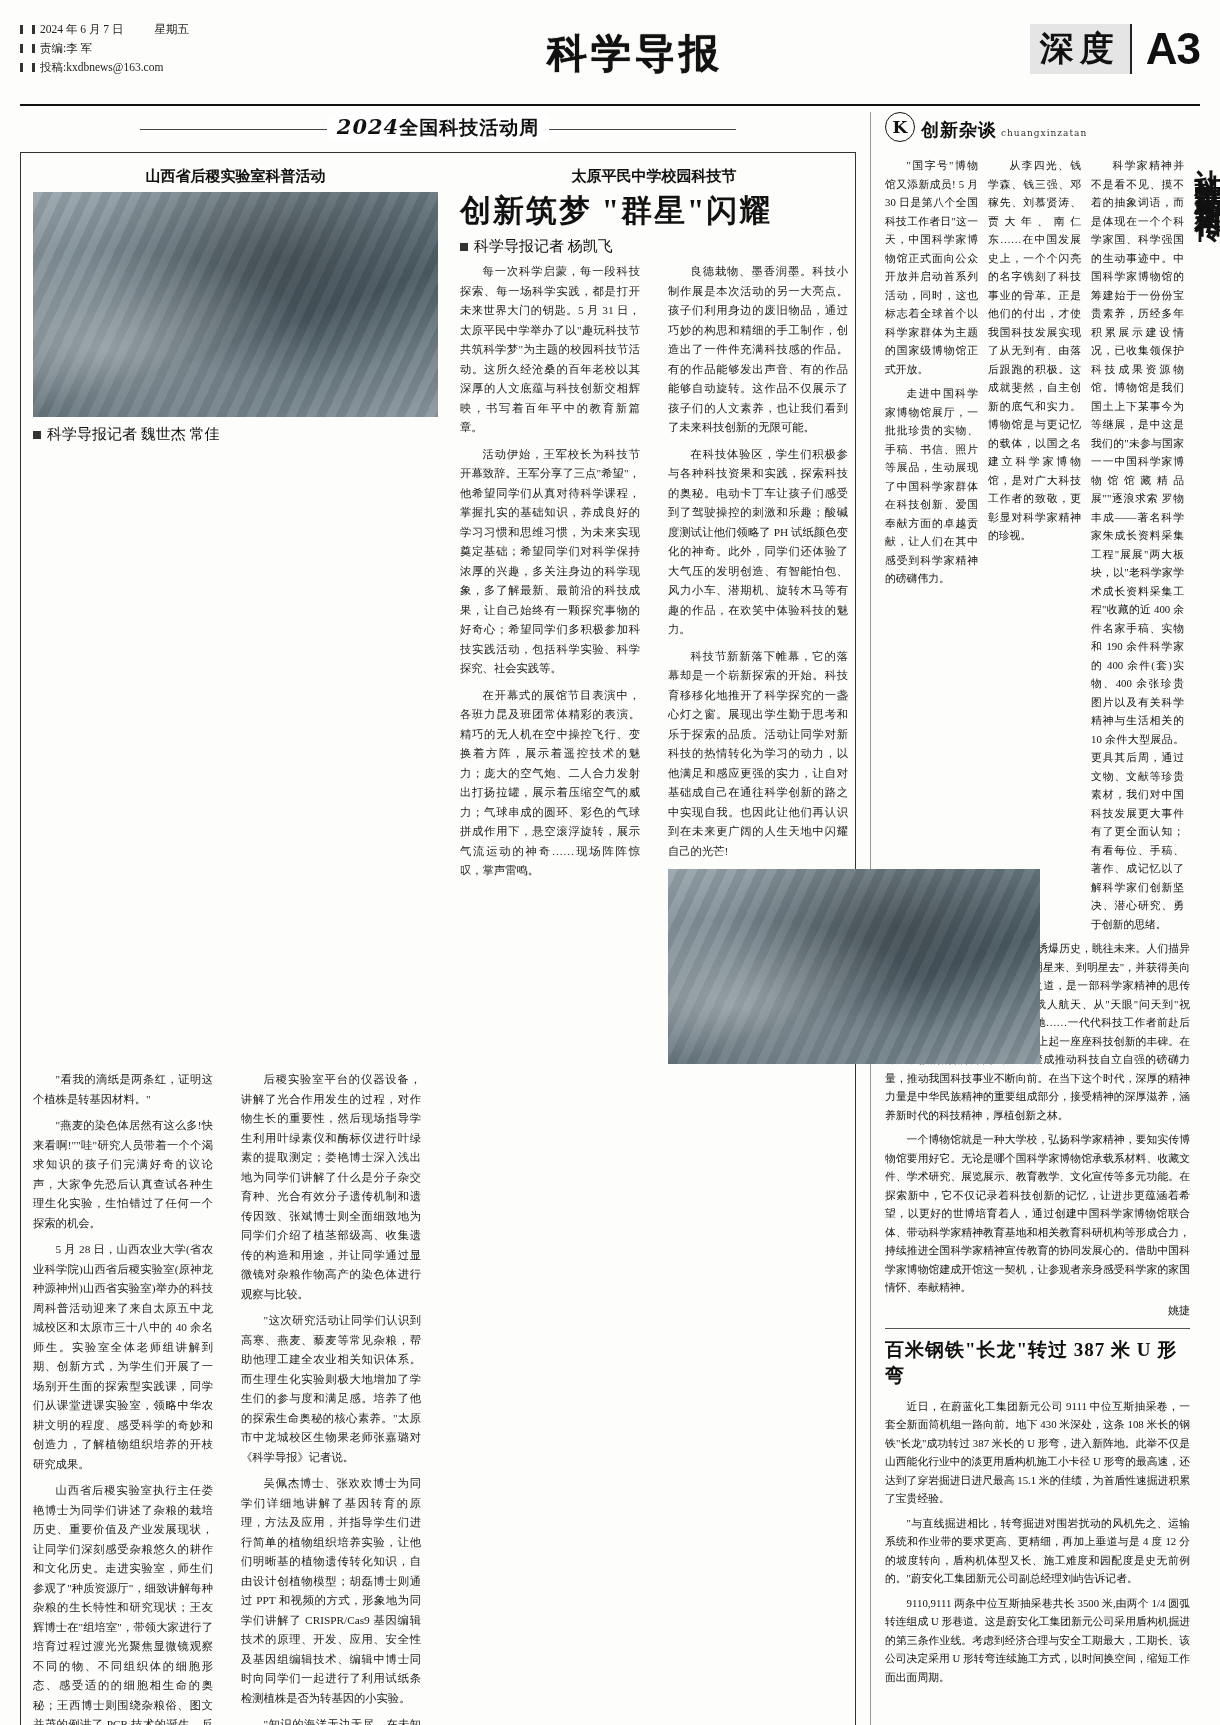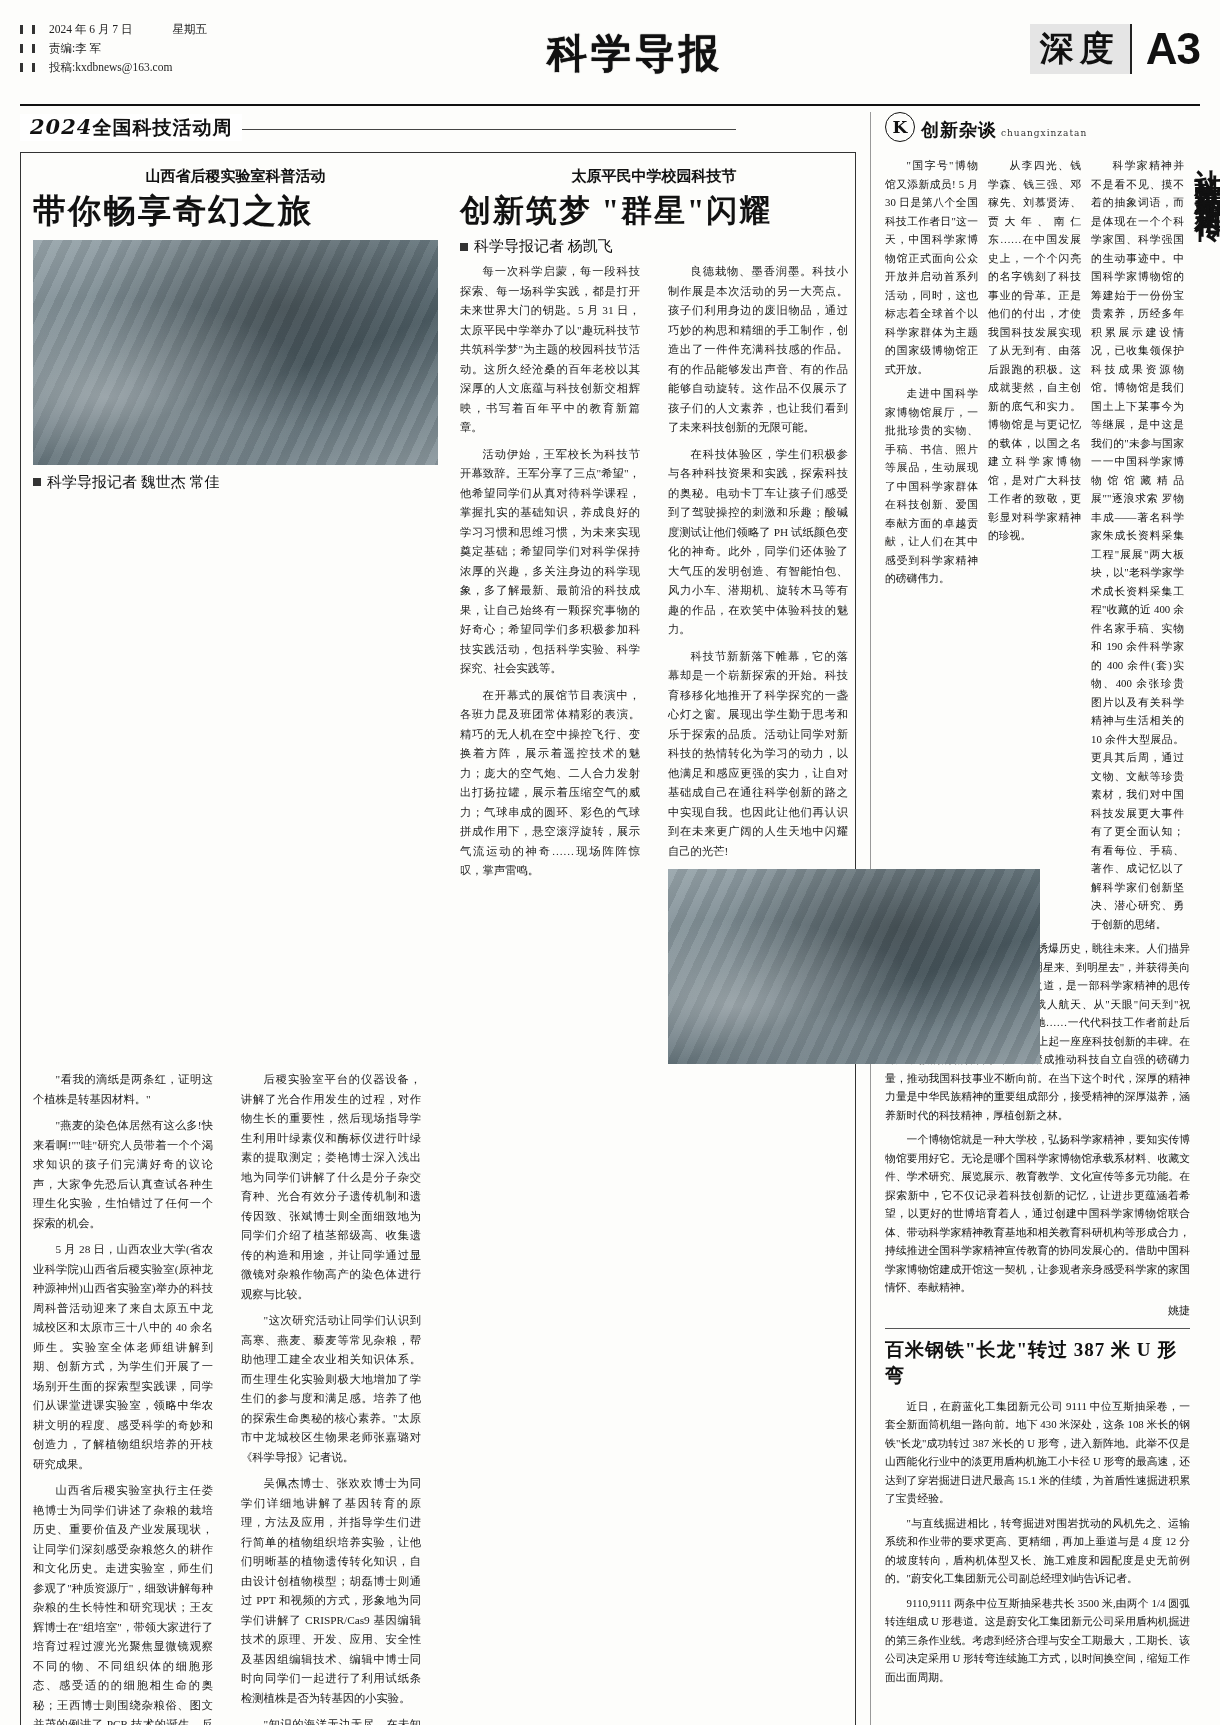--- a/index.html
+++ b/index.html
@@ -9,21 +9,21 @@
     font-family:"Liberation Serif", serif;
     color:#111;
     position:relative;
     overflow:hidden;
   }
   .page{position:relative;width:1220px;height:1725px;box-sizing:border-box;padding:14px 20px;}
 
   
   .masthead{display:flex;align-items:flex-start;height:86px;border-bottom:none;}
   .mh-left{width:300px;font-size:11.5px;line-height:19px;padding-top:6px;color:#222;}
-  .mh-left .row{display:flex;align-items:center;gap:14px;}
+  .mh-left .row{display:flex;align-items:center;gap:5px;}
   .mh-left .bar{display:inline-block;width:9px;height:9px;border-left:3px solid #333;border-right:3px solid #333;}
   .mh-left .sp{margin-left:26px;}
   .mh-center{flex:1;text-align:center;padding-top:12px;}
   .logo{
     font-family:"DejaVu Serif", serif;
     font-weight:bold;font-size:40px;letter-spacing:4px;
     display:inline-block;position:relative;
     text-shadow:0 0 1px #000;
   }
   .mh-right{width:250px;display:flex;align-items:center;justify-content:flex-end;gap:14px;padding-top:10px;}
@@ -35,21 +35,21 @@
 
   .rule-top{border-top:2px solid #111;margin:4px 0 0 0;}
 
   
   .grid{display:flex;gap:0;margin-top:6px;}
   .left-zone{width:850px;padding-right:14px;box-sizing:border-box;}
   .right-zone{width:320px;border-left:1px solid #999;padding-left:14px;box-sizing:border-box;}
 
   
   .banner{
-    text-align:left;margin:2px 0 8px 0;position:relative;height:30px;
+    text-align:center;margin:2px 0 8px 0;position:relative;height:30px;
   }
   .banner .btxt{
     display:inline-block;font-size:19px;font-weight:bold;letter-spacing:1px;
     background:#fff;padding:0 10px;position:relative;z-index:2;
   }
   .banner .btxt .yr{font-family:"DejaVu Serif",serif;font-style:italic;font-size:21px;}
   .banner:before{content:"";position:absolute;left:120px;right:120px;top:15px;border-top:1px solid #444;z-index:1;}
 
   .topbox{border:1px solid #333;padding:10px 12px 8px 12px;position:relative;}
   .twocol-heads{display:flex;}
@@ -143,21 +143,20 @@
       <div class="banner">
         <span class="btxt">
           <span class="yr">2024</span><span>全国科技活动周</span>
         </span>
       </div>
 
       <div class="topbox">
         <div class="twocol-heads">
           <div class="th">
             <div class="kicker">山西省后稷实验室科普活动</div>
-            <div class="bigtitle">带你畅享奇幻之旅</div>
             <div class="photo photo1"></div>
             <div class="byline">
               <span class="sq"></span>
               <span>科学导报记者 魏世杰 常佳</span>
             </div>
           </div>
           <div class="th b">
             <div class="kicker">太原平民中学校园科技节</div>
             <div class="bigtitle s2">创新筑梦 "群星"闪耀</div>
             <div class="byline">

